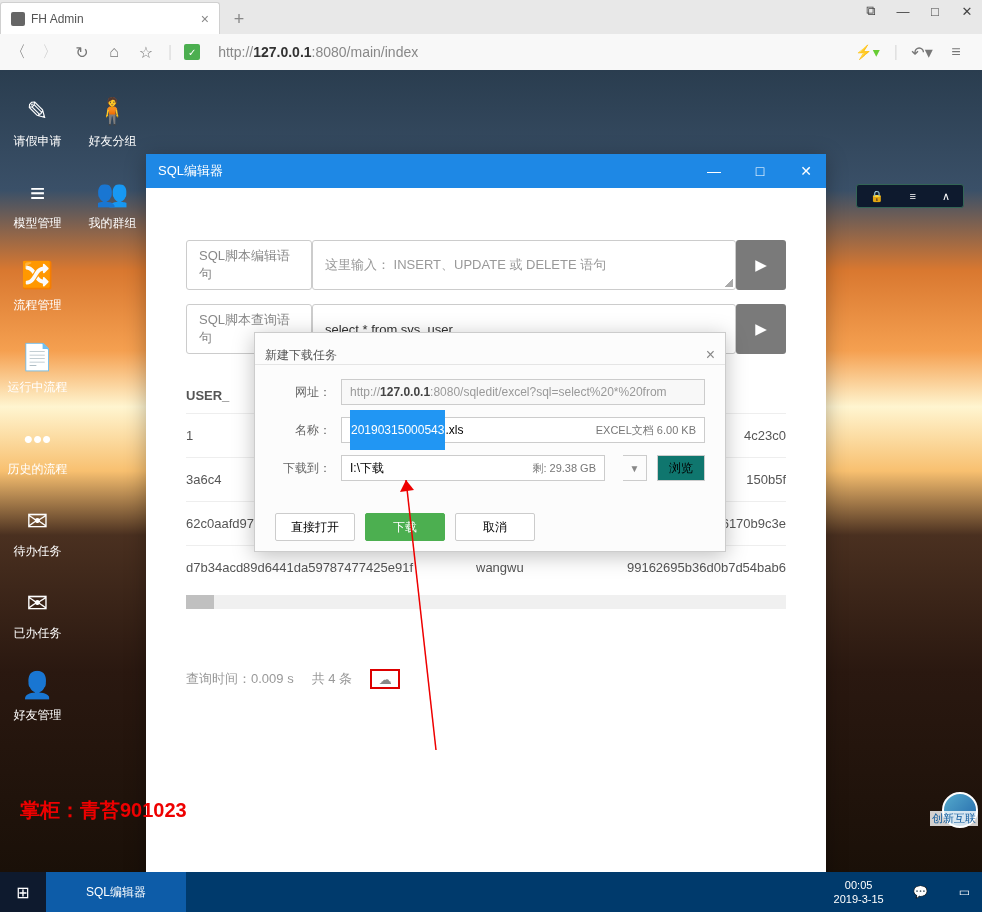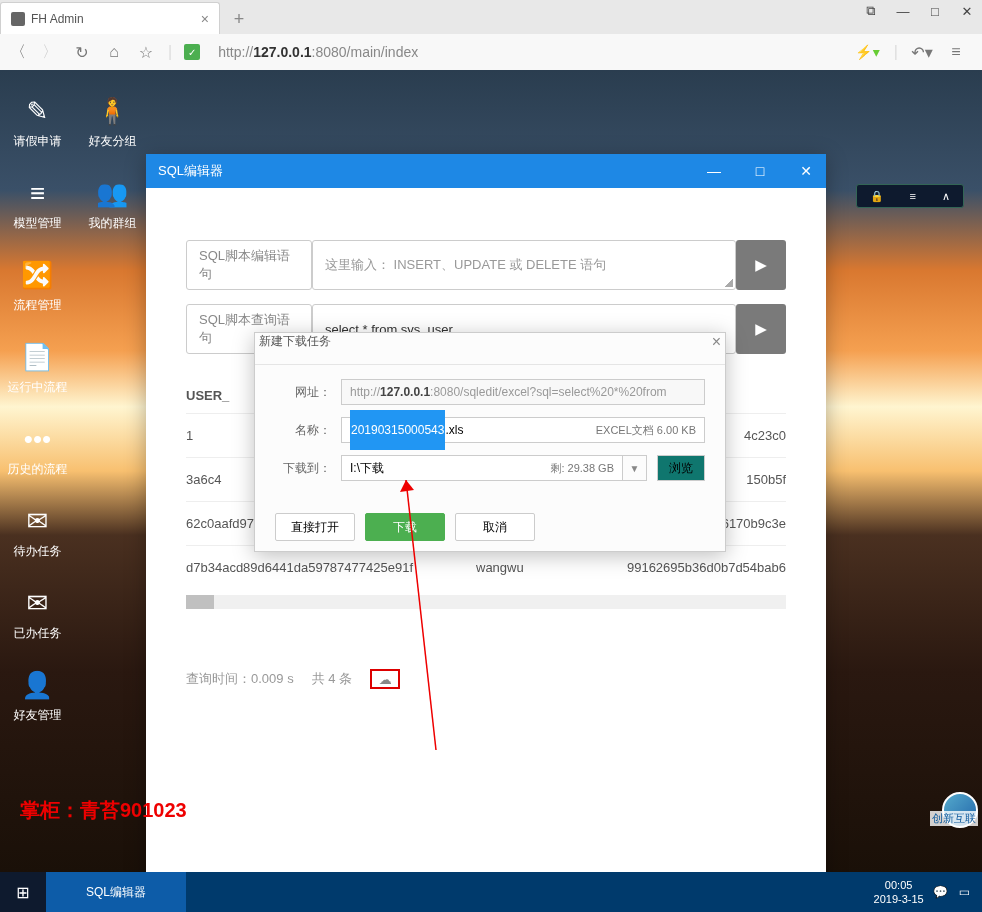--- a/index.html
+++ b/index.html
@@ -58,48 +58,48 @@
 .col2 { width: 100px; }
 .col3 { flex: 1; text-align: right; overflow: hidden; }
 .scroll-hint { height: 14px; background: #f0f0f0; margin-top: 6px; position: relative; }
 .scroll-thumb { position: absolute; left: 0; width: 28px; height: 14px; background: #c0c0c0; }
 
 .footer-row { margin-top: 60px; font-size: 13px; color: #999; display: flex; align-items: center; gap: 18px; }
 .dl-icon { display: inline-flex; width: 30px; height: 20px; border: 2px solid #d00; align-items: center; justify-content: center; color: #888; font-size: 13px; }
 
 
 .dl-dialog { position: absolute; left: 254px; top: 262px; width: 472px; height: 220px; background: #fcfcfc; border: 1px solid #ccc; box-shadow: 0 4px 20px rgba(0,0,0,0.25); }
-.dl-titlebar { height: 32px; display: flex; align-items: flex-start; padding: 0 4px; font-size: 12px; color: #555; border-bottom: 1px solid #e5e5e5; }
+.dl-titlebar { height: 32px; display: flex; align-items: flex-end; padding: 0 10px; font-size: 12px; color: #555; border-bottom: 1px solid #e5e5e5; }
 .dl-titlebar-title { flex: 1; }
 .dl-close { font-size: 16px; color: #888; cursor: pointer; }
 .dl-body { padding: 14px 20px 10px 20px; }
 .dl-row { display: flex; align-items: center; margin-bottom: 12px; font-size: 12px; }
 .dl-label { width: 56px; text-align: right; color: #666; margin-right: 10px; }
 .dl-input { flex: 1; height: 26px; border: 1px solid #ccc; padding: 0 8px; font-size: 12px; display: flex; align-items: center; background: #fff; }
 .dl-input.ro { color: #999; background: #f8f8f8; }
 .dl-input .sel { background: #2196f3; color: #fff; padding: 13px 1px; }
 .dl-input .rest { flex: 1; }
 .dl-input .meta { color: #777; font-size: 11px; }
-.dl-combo { display: flex; flex: 1; }
+.dl-combo { display: flex; flex: 1; gap: 18px; }
 .dl-combo .dl-input { flex: 1; }
 .dl-dropdown { width: 24px; height: 26px; border: 1px solid #ccc; border-left: none; display: flex; align-items: center; justify-content: center; color: #888; font-size: 10px; cursor: pointer; }
 .dl-browse { width: 48px; height: 26px; border: 1px solid #ccc; margin-left: 10px; font-size: 12px; display: flex; align-items: center; justify-content: center; cursor: pointer; background: #0f766e; }
 .dl-buttons { display: flex; gap: 10px; padding: 10px 20px 14px; }
 .dl-btn { width: 80px; height: 28px; border: 1px solid #ccc; background: #fff; font-size: 12px; display: flex; align-items: center; justify-content: center; cursor: pointer; border-radius: 2px; }
 .dl-btn.primary { background: #4caf50; color: #fff; border-color: #4caf50; }
 
 
 .arrow { position: absolute; pointer-events: none; }
 
 
 .taskbar { position: absolute; bottom: 0; left: 0; right: 0; height: 40px; background: #003a6c; display: flex; align-items: stretch; color: #fff; font-size: 12px; }
 .start-btn { width: 46px; background: #0e1a2e; display: flex; align-items: center; justify-content: center; font-size: 16px; cursor: pointer; }
 .task-item { padding: 0 40px; display: flex; align-items: center; background: #0d5ca8; cursor: pointer; }
 .task-spacer { flex: 1; }
-.tray { display: flex; align-items: center; gap: 10px; padding: 0 12px; }
+.tray { display: flex; align-items: center; gap: 30px; padding: 0 12px; }
 .clock { text-align: center; line-height: 1.3; font-size: 11px; }
 .avatar { position: absolute; right: 4px; bottom: 44px; width: 36px; height: 36px; border-radius: 50%; background: linear-gradient(135deg, #5ac, #26a); border: 2px solid #fff; cursor: pointer; }
 .watermark { position: absolute; right: 4px; bottom: 46px; font-size: 11px; color: #0e5a9c; background: rgba(255,255,255,0.8); padding: 0 2px; pointer-events: none; }
 .red-text { position: absolute; left: 16px; bottom: 46px; color: #e00; font-size: 20px; font-weight: bold; padding: 2px 4px; }
 </style>
 </head>
 <body>
 
 <div class="browser-top">
   <div class="tab-bar">

